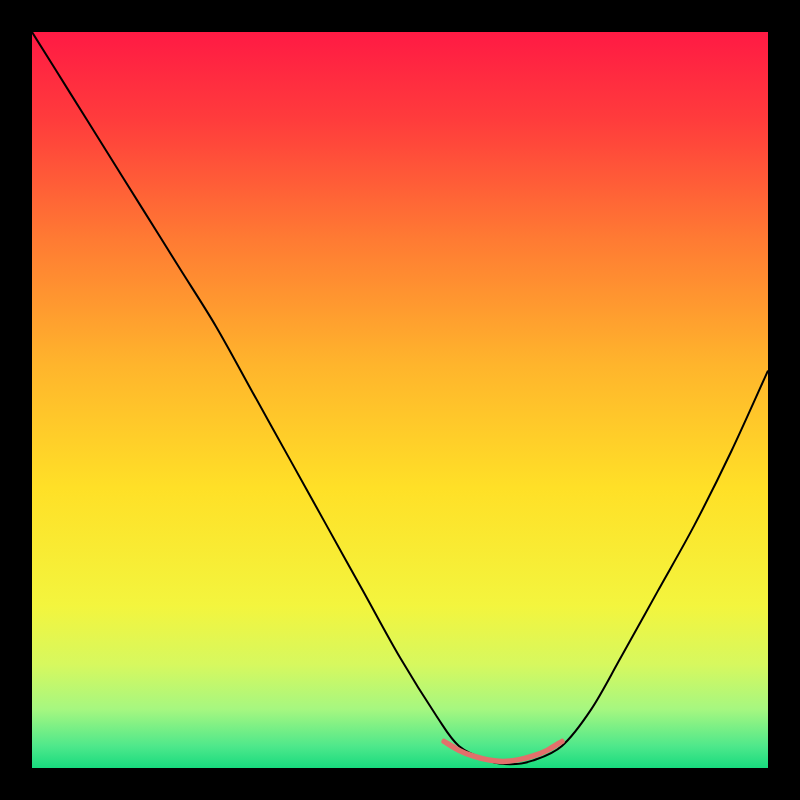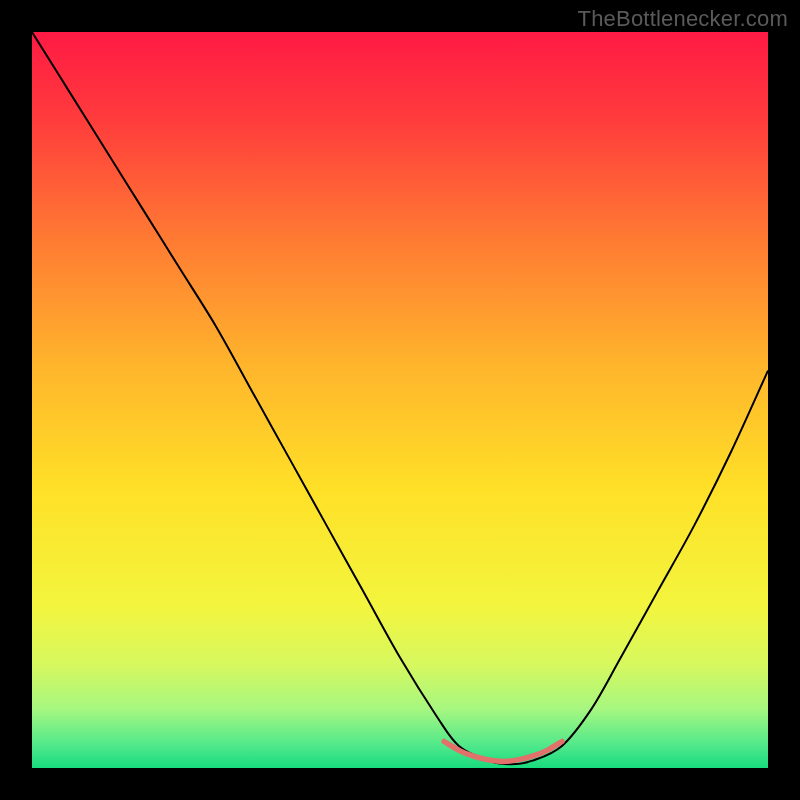--- a/index.html
+++ b/index.html
@@ -38,21 +38,20 @@
   svg {
     display: block;
     width: 736px;
     height: 736px;
   }
 </style>
 </head>
 <body>
 
 <div class="frame">
-  <div class="watermark">TheBottlenecker.com</div>
 
   <div class="plot-wrap">
     <svg id="chart-svg" viewBox="0 0 736 736">
       <defs>
         <linearGradient id="bg-grad" x1="0" y1="0" x2="0" y2="1">
             <stop offset="0.00%" stop-color="#ff1a44"></stop>
             <stop offset="12.00%" stop-color="#ff3c3c"></stop>
             <stop offset="28.00%" stop-color="#ff7a33"></stop>
             <stop offset="45.00%" stop-color="#ffb42c"></stop>
             <stop offset="62.00%" stop-color="#ffe027"></stop>

